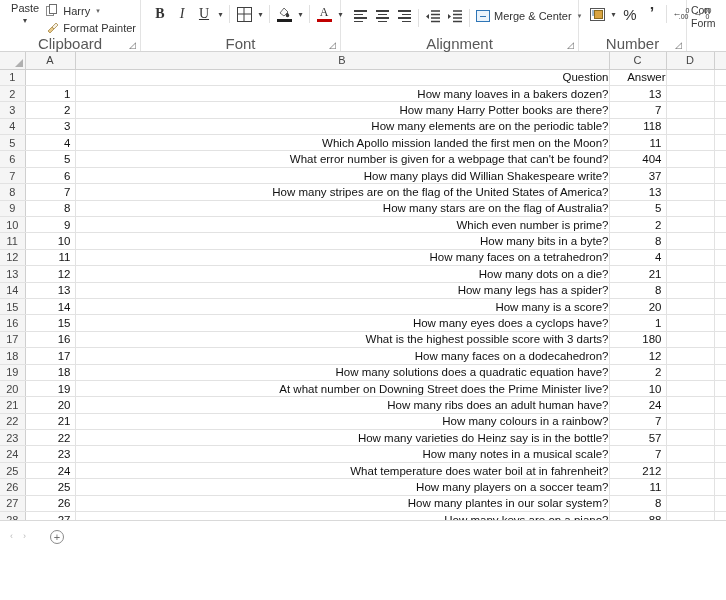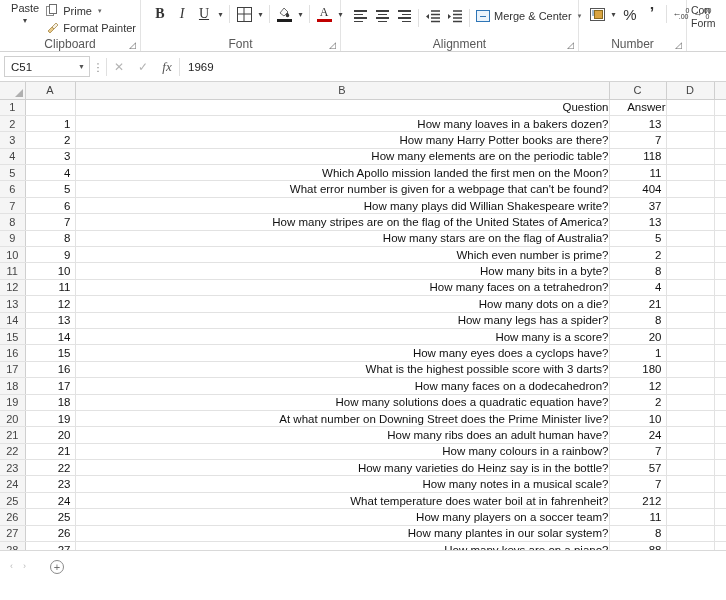--- a/index.html
+++ b/index.html
@@ -24,21 +24,21 @@
   }
   .rgroup {
     position: relative;
     display: flex;
     flex-direction: column;
     padding: 0 4px 0 4px;
     border-right: 1px solid #e3e3e3;
   }
   .rgroup-body { flex: 1; display: flex; align-items: flex-start; padding-top: 1px; }
   .rgroup-label {
-    font-size: 12px;
+    font-size: 15px;
     color: #585858;
     text-align: center;
     height: 14px;
     line-height: 14px;
     position: relative;
   }
   .dlg-launcher {
     position: absolute; right: 2px; bottom: 1px;
     width: 9px; height: 9px;
     font-size: 9px; color: #707070; line-height: 9px;
@@ -241,21 +241,21 @@
           <span class="paste-caret">▾</span>
         </div>
         <div class="clip-items">
           <div class="clip-item">
             <span class="ci-ico">
               <svg width="13" height="13" viewBox="0 0 13 13">
                   <rect x="0.5" y="2.5" width="7" height="9" fill="#fff" stroke="#8a8a8a"></rect>
                   <rect x="3.5" y="0.5" width="7" height="9" fill="#fff" stroke="#6d6d6d"></rect>
                 </svg>
             </span>
-            <span>Prime</span>
+            <span>Harry</span>
             <span class="mini-caret">▾</span>
           </div>
           <div class="clip-item">
             <span class="ci-ico">
               <svg width="13" height="13" viewBox="0 0 13 13">
                   <path d="M2 10 L6 6 L8 8 L4 12 Z" fill="#e8c98a" stroke="#9c7b35" stroke-width="0.7"></path>
                   <path d="M6 6 L10 2 L12 4 L8 8 Z" fill="#f5efe2" stroke="#9c7b35" stroke-width="0.7"></path>
                 </svg>
             </span>
             <span>Format Painter</span>
@@ -386,37 +386,20 @@
     </div>
 
     <div class="rgroup g-styles">
       <div class="cond-text">
         <div>Con</div>
         <div>Form</div>
       </div>
     </div>
   </div>
 
-  <div class="formula-bar">
-    <div class="name-box">
-      <span>C51</span>
-      <span class="nb-caret">▼</span>
-    </div>
-    <div class="fb-dots">
-        <span>⋮</span>
-      </div>
-    <div class="fb-divider"></div>
-    <div class="fb-btns">
-      <span class="fb-btn">✕</span>
-      <span class="fb-btn">✓</span>
-      <span class="fb-btn fx">fx</span>
-    </div>
-    <div class="fb-divider"></div>
-    <input class="fb-input" type="text" value="1969" style="">
-  </div>
 
   <div class="grid-wrap">
     <table class="grid">
       <colgroup>
         <col style="width:25px">
         <col style="width:50px">
         <col style="width:534px">
         <col style="width:57px">
         <col style="width:48px">
         <col style="width:12px">

